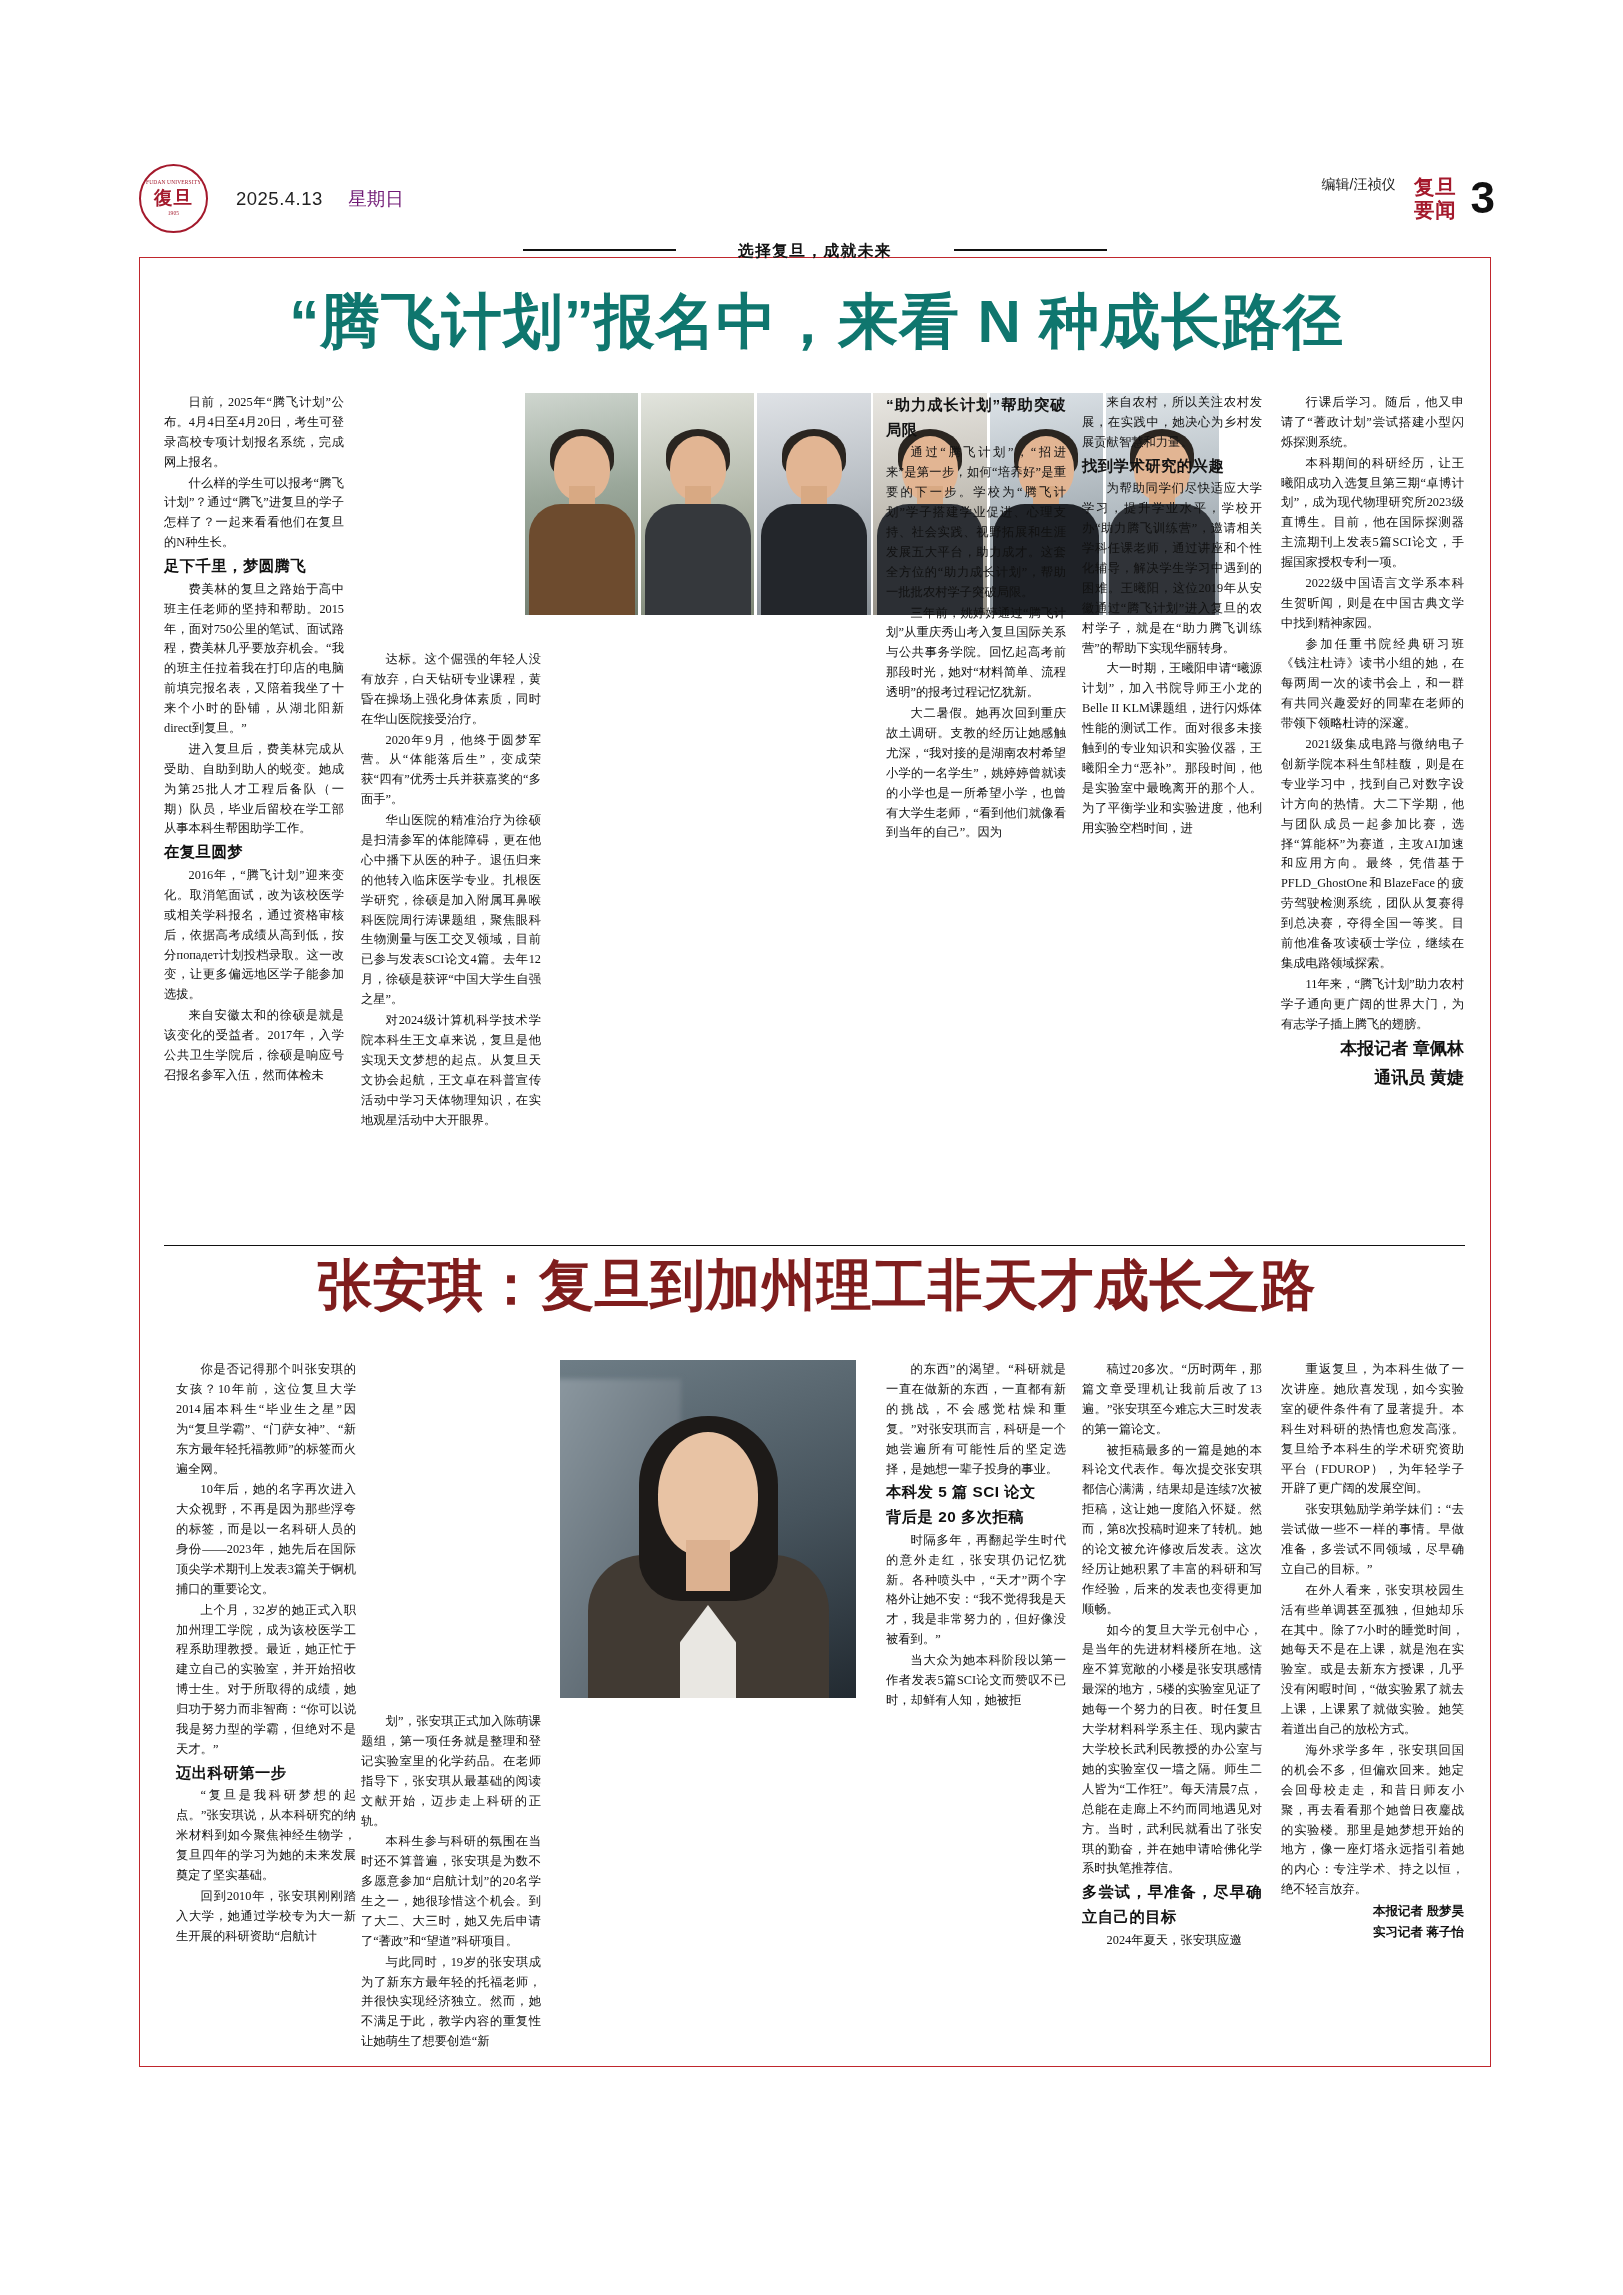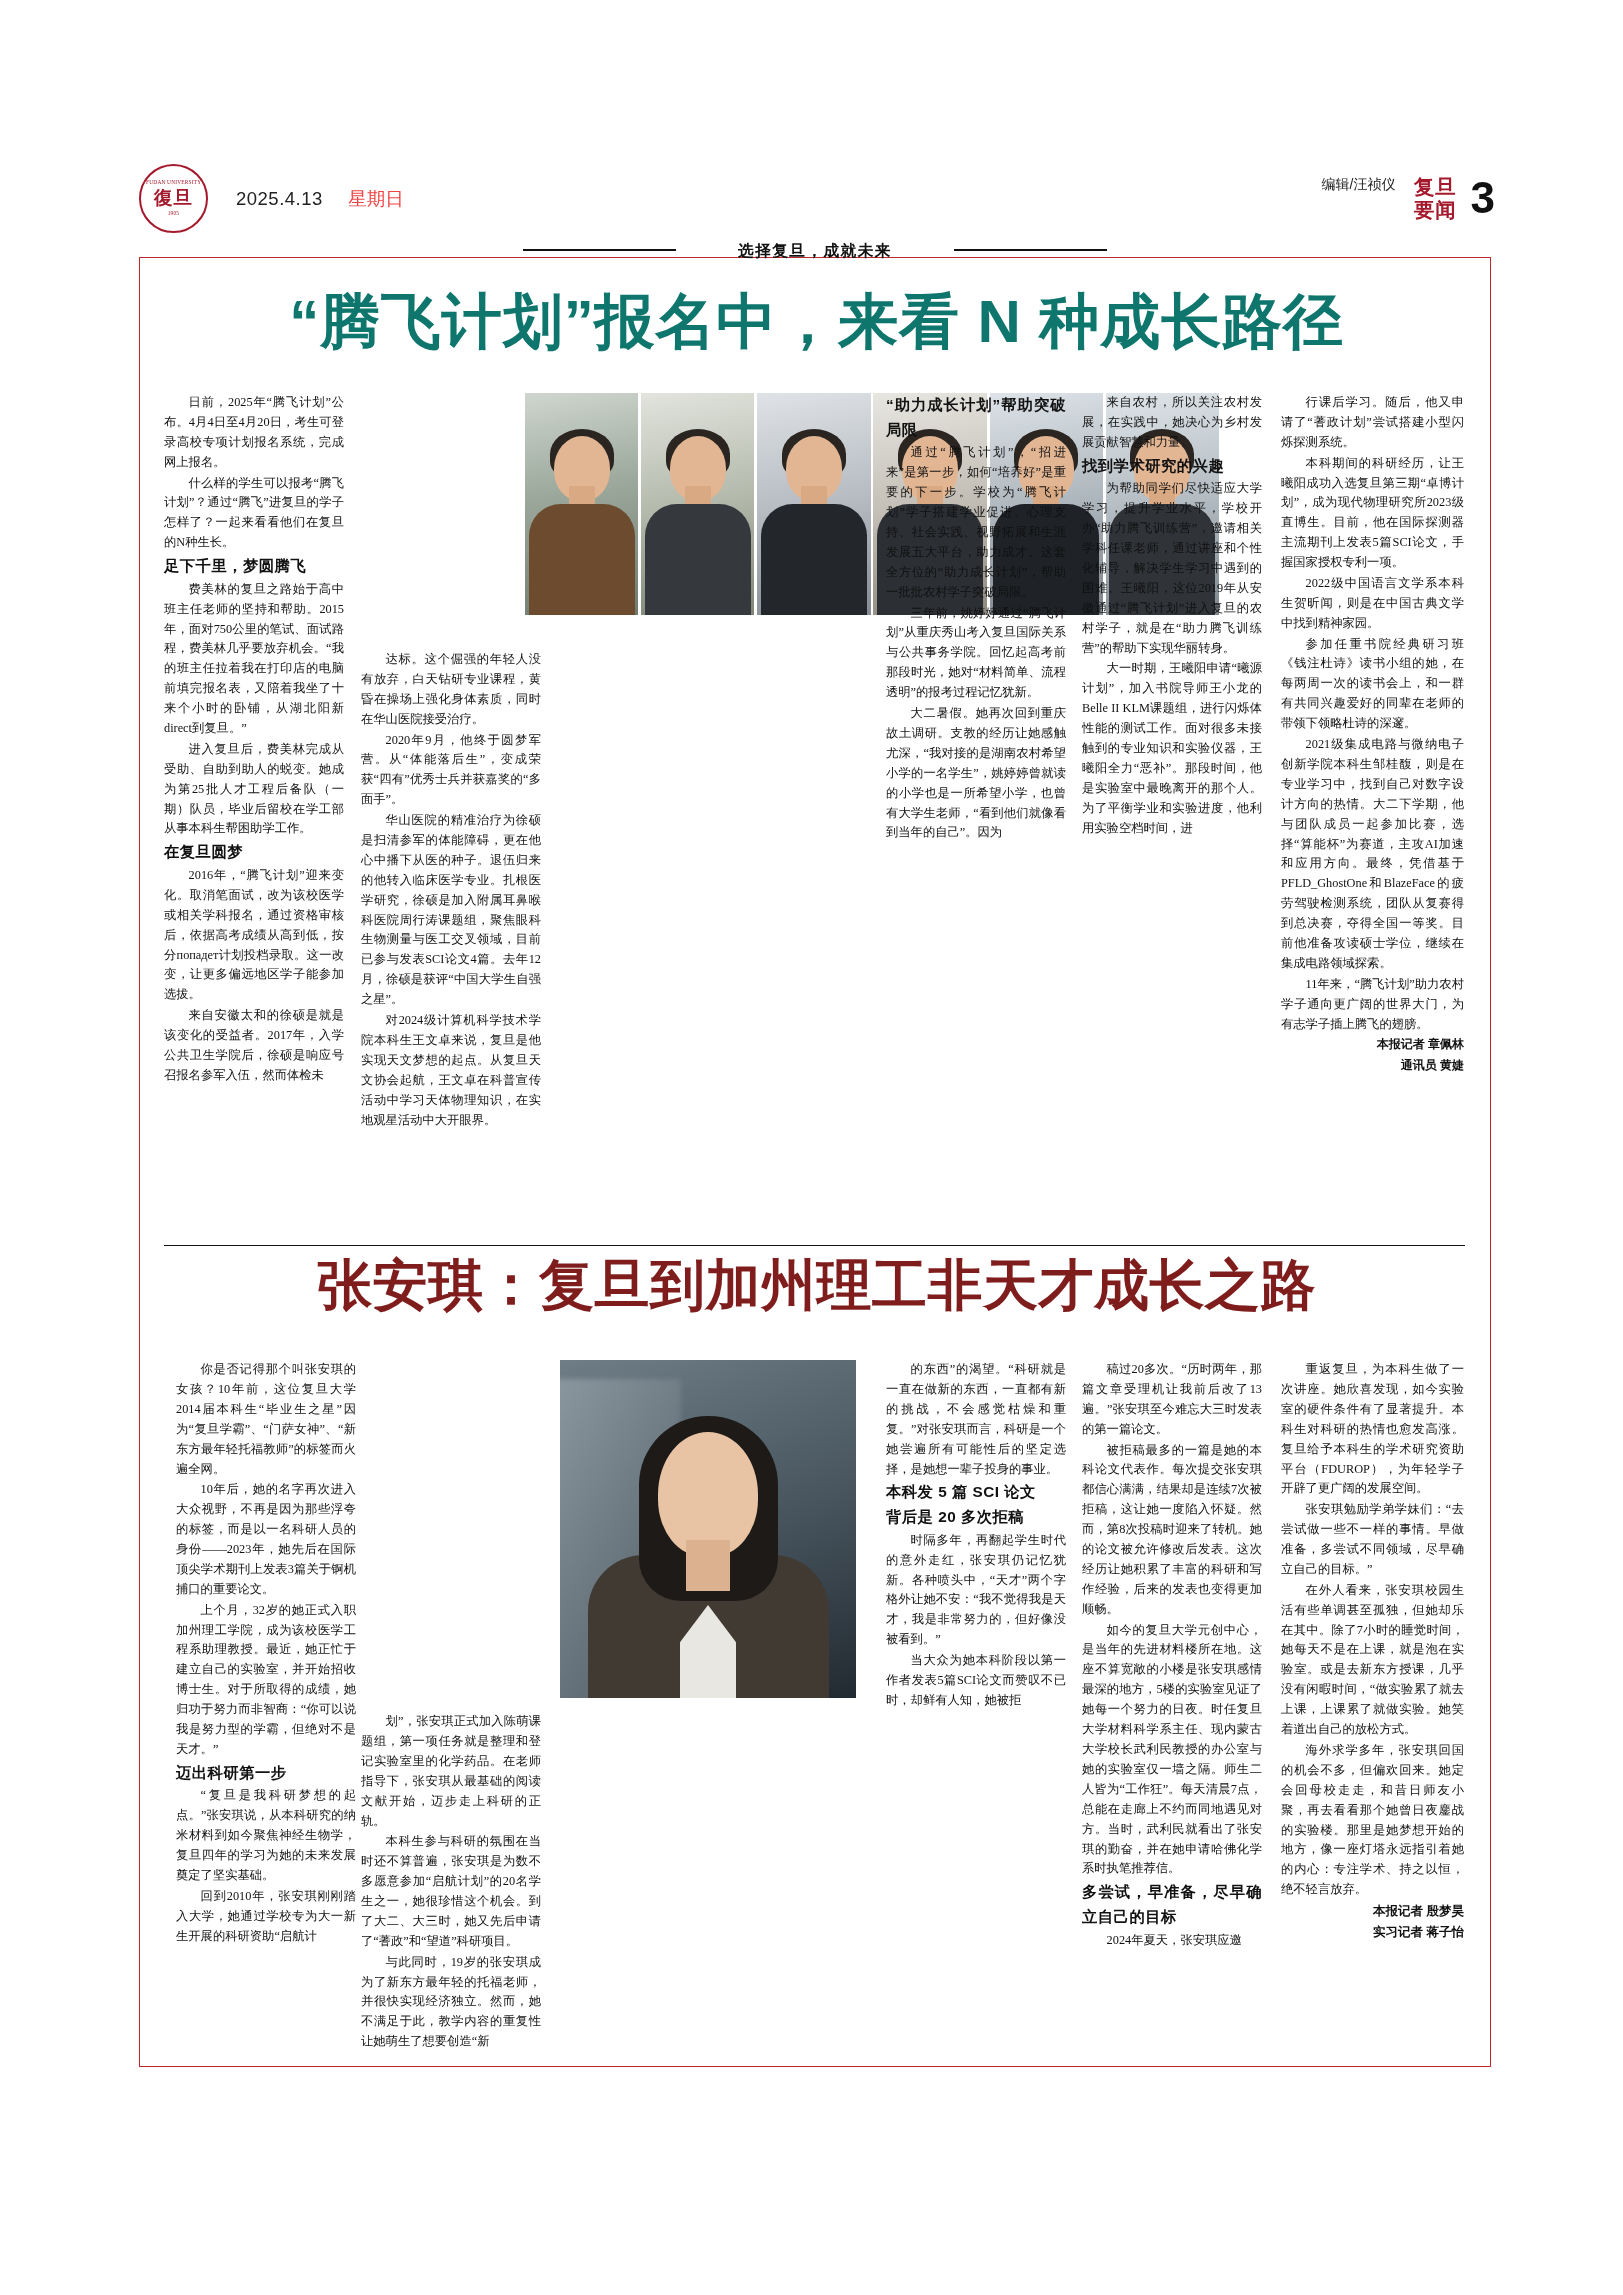--- a/index.html
+++ b/index.html
@@ -62,21 +62,21 @@
   .mast-date {
     margin-left: 28px;
     font-size: 18.5px;
     letter-spacing: 0.5px;
     color: #222;
     font-family: "Liberation Sans", sans-serif;
   }
   .mast-weekday {
     margin-left: 25.4px;
     font-size: 18.5px;
-    color: #ef4444;
+    color: #701a75;
     font-family: "Liberation Sans", sans-serif;
   }
   .mast-right {
     margin-left: auto;
     display: flex;
     align-items: flex-start;
   }
   .mast-editor {
     font-size: 14px;
     color: #222;
@@ -184,21 +184,21 @@
     text-indent: 0 !important;
     margin: 7.4px 0 4.6px 0;
     font-family: "Liberation Sans", sans-serif;
     letter-spacing: 0.5px;
   }
   .byline {
     text-align: right;
     font-weight: bold;
     text-indent: 0 !important;
     margin-top: 8.3px;
-    font-size: 12px;
+    font-size: 17px;
     font-family: "Liberation Sans", sans-serif;
   }
 
   
   .a1c1 { left: 0px;    width: 180px; }
   .a1c2 { left: 197px;  width: 180px; top: 257px; }
   .a1c3 { left: 722px; width: 180px; }
   .a1c4 { left: 918px; width: 180px; }
   .a1c5 { left: 1117px; width: 183px; }
 

